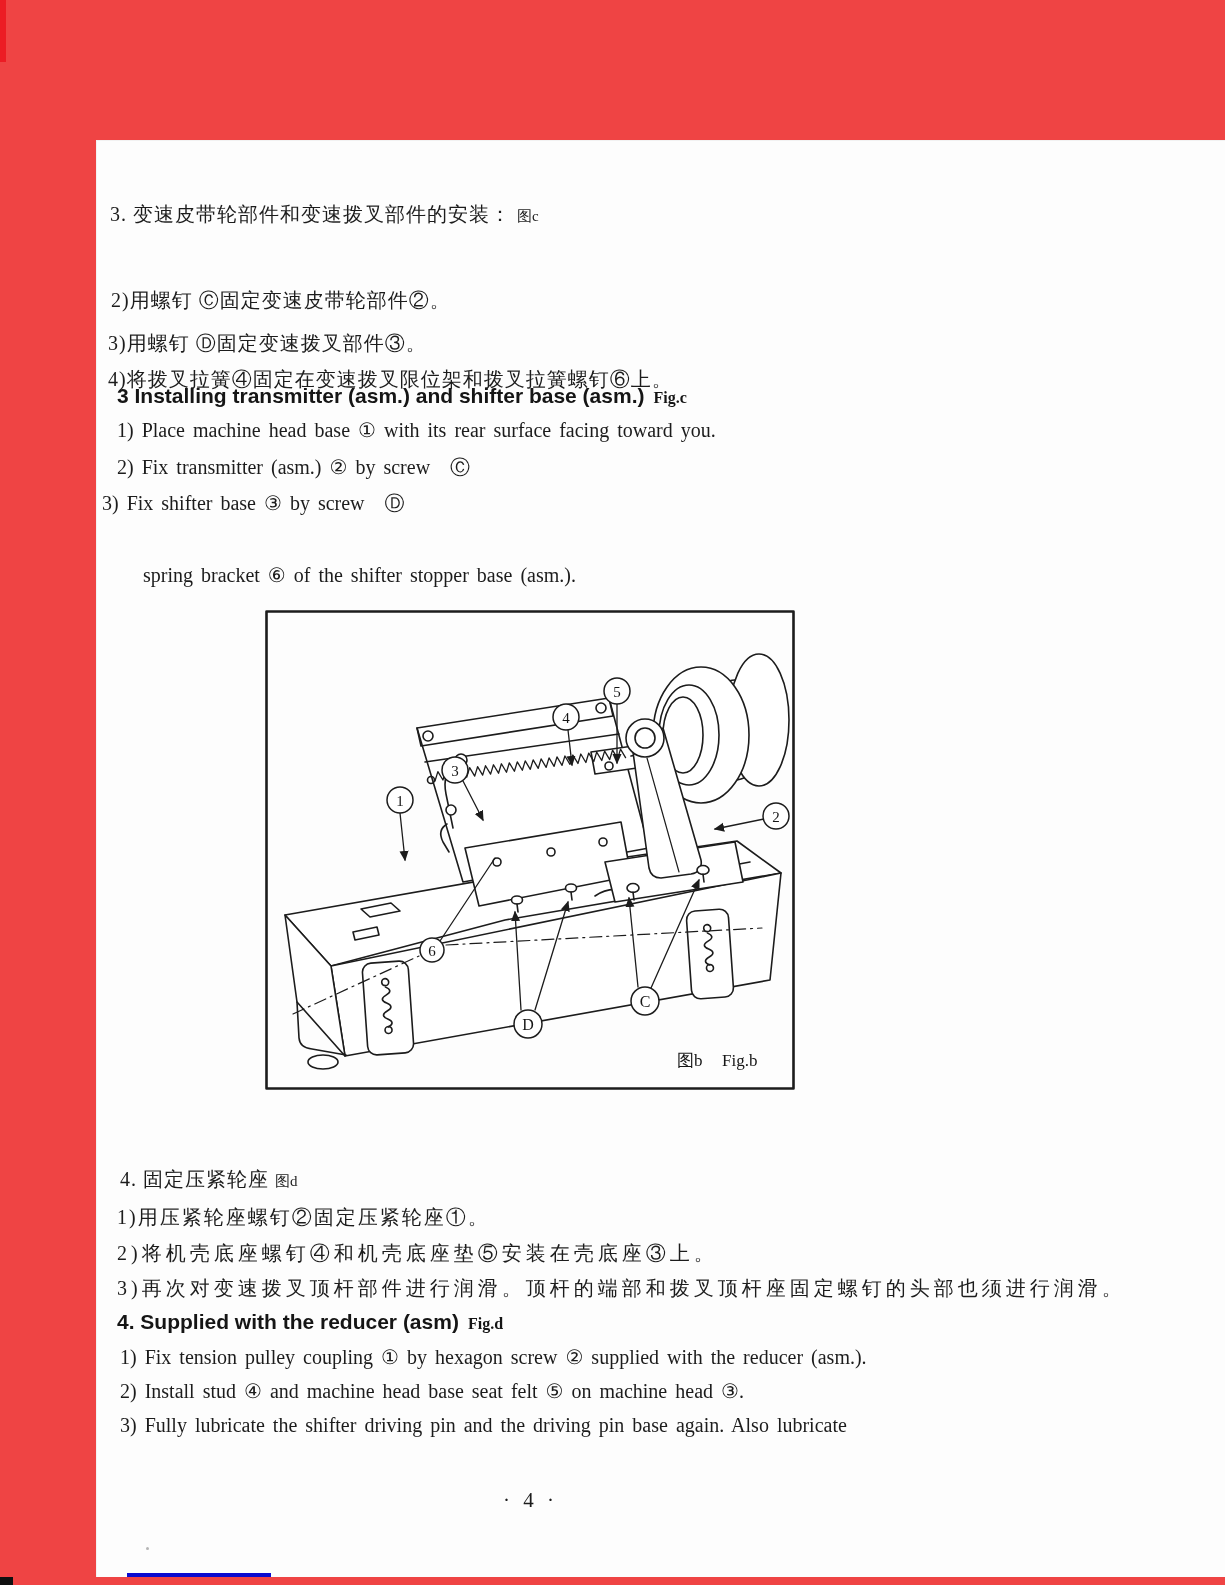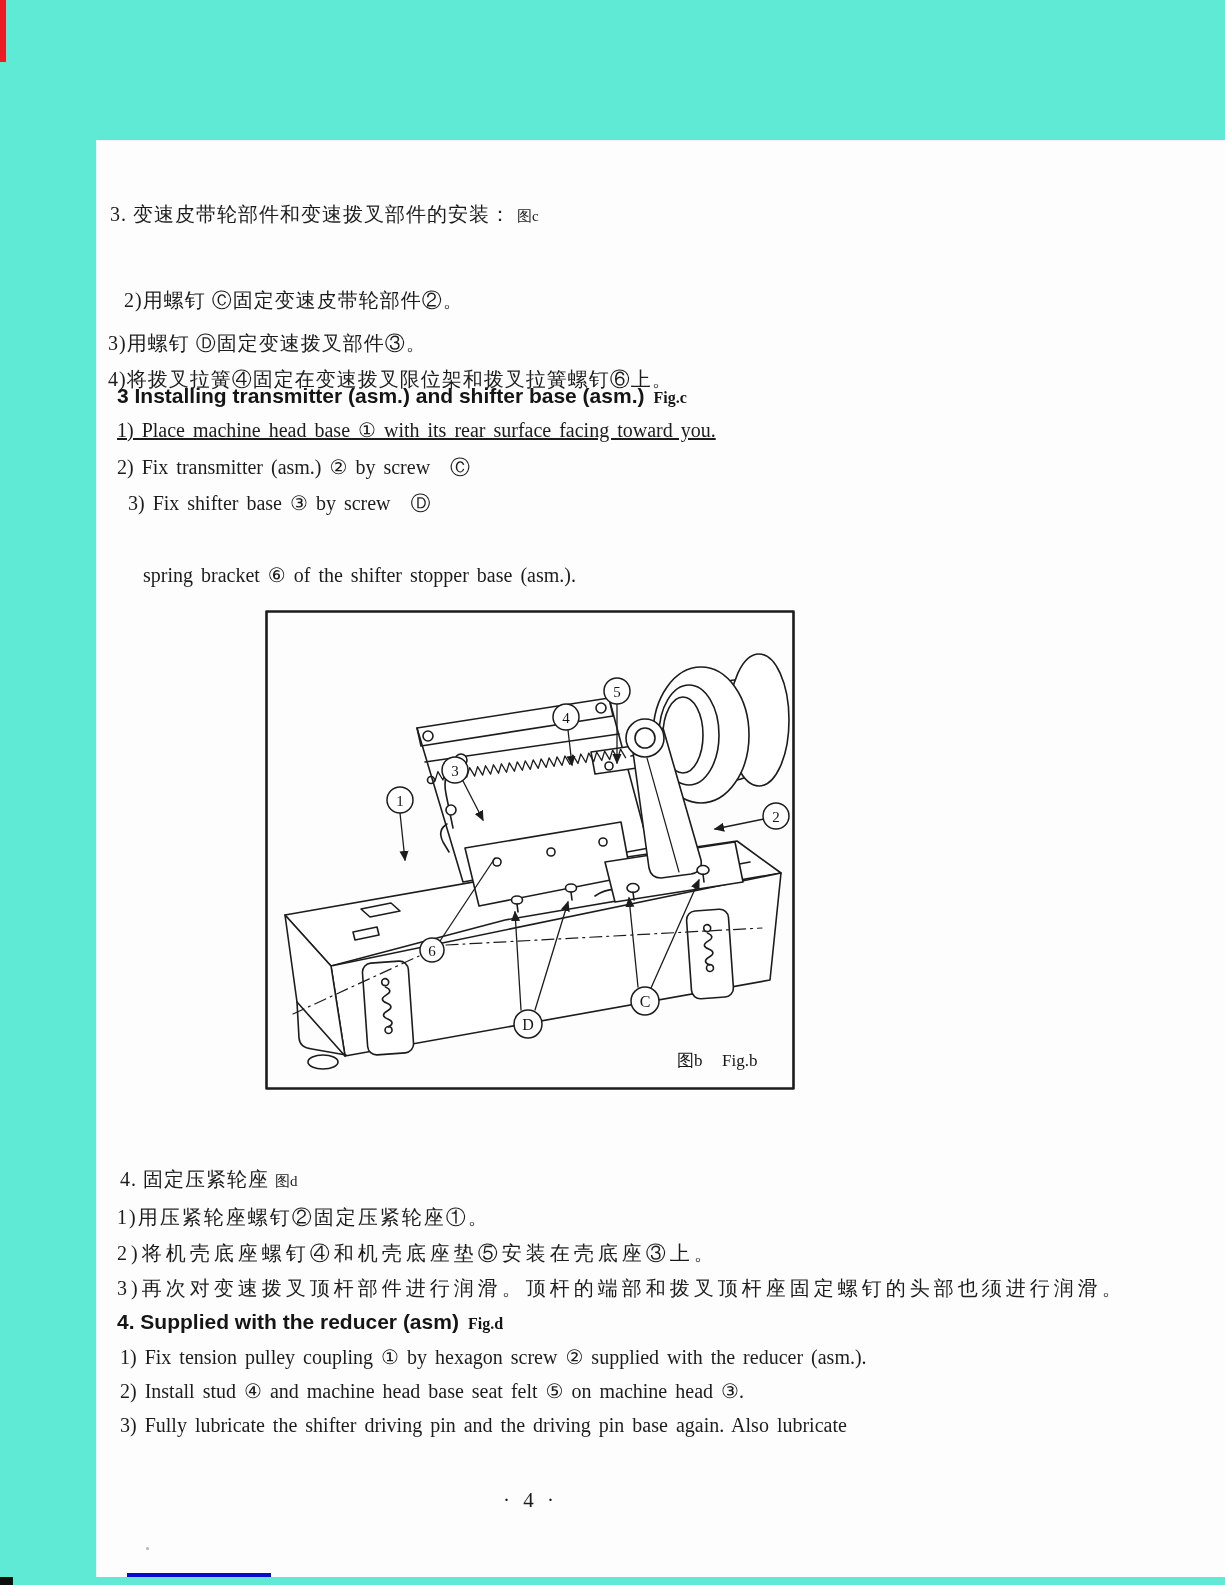--- a/index.html
+++ b/index.html
@@ -1,16 +1,16 @@
 <!DOCTYPE html>
 <html><head>
 <meta charset="utf-8">
 <style>
   html,body{margin:0;padding:0;background:#fff;}
-  .sheet{position:relative;width:1225px;height:1585px;background:#5eead4;overflow:hidden;
+  .sheet{position:relative;width:1225px;height:1585px;background:#ef4444;overflow:hidden;
          font-family:"Liberation Serif","DejaVu Serif",serif;color:#1c1c1c;}
   .scan-area{position:absolute;left:96px;top:140px;right:0;bottom:8px;background:#fdfdfd;
              box-shadow:inset 1px 1px 0 #f2f2f2;}
   .t{position:absolute;white-space:nowrap;line-height:1.15;}
   .cn{font-size:20px;letter-spacing:1px;}
   .cn-wide{letter-spacing:4px;}
   .en{font-size:20px;word-spacing:3px;}
   .ws5{word-spacing:5px;}
   .hd{font-family:"Liberation Sans","DejaVu Sans",sans-serif;font-weight:bold;
       font-size:21px;letter-spacing:0px;color:#151515;}
@@ -29,28 +29,28 @@
 <body>
 
 <div class="sheet">
   <div class="scan-area"></div>
   <div class="mark-red"></div>
   <div class="mark-blue"></div>
   <div class="mark-corner"></div>
   <div class="speck"></div>
 
   <div class="t cn" style="left:110px;top:203px;"><span>3. 变速皮带轮部件和变速拨叉部件的安装：</span><span class="figref-cn">图c</span></div>
-  <div class="t cn" style="left:124px;top:289px;">2)用螺钉 Ⓒ固定变速皮带轮部件②。</div>
+  <div class="t cn" style="left:111px;top:289px;">2)用螺钉 Ⓒ固定变速皮带轮部件②。</div>
   <div class="t cn" style="left:108px;top:332px;">3)用螺钉 Ⓓ固定变速拨叉部件③。</div>
   <div class="t cn" style="left:108px;top:368px;">4)将拨叉拉簧④固定在变速拨叉限位架和拨叉拉簧螺钉⑥上。</div>
 
   <div class="t hd" style="left:117px;top:384px;"><span>3 Installing transmitter (asm.) and shifter base (asm.)</span><span class="figref">Fig.c</span></div>
-  <div class="t en" style="left:117px;top:419px;text-decoration:underline;">1) Place machine head base ① with its rear  surface facing toward you.</div>
+  <div class="t en" style="left:117px;top:419px;">1) Place machine head base ① with its rear  surface facing toward you.</div>
   <div class="t en" style="left:117px;top:456px;">2) Fix transmitter (asm.) ② by screw Ⓒ</div>
-  <div class="t en" style="left:128px;top:492px;">3) Fix shifter base ③ by screw Ⓓ</div>
+  <div class="t en" style="left:102px;top:492px;">3) Fix shifter base ③ by screw Ⓓ</div>
   <div class="t en" style="left:143px;top:564px;">spring bracket ⑥ of the shifter stopper  base (asm.).</div>
 
   <div class="figure-box">
     <svg viewBox="0 0 530 480" width="530" height="480">
       <defs>
         <marker id="ah" markerWidth="9" markerHeight="8" refX="7" refY="3.5" orient="auto">
           <path d="M0,0 L8,3.5 L0,7 Z" fill="#1c1c1c"></path>
         </marker>
       </defs>
       <g stroke="#1c1c1c" fill="none" stroke-width="1.6" stroke-linejoin="round" stroke-linecap="round">

